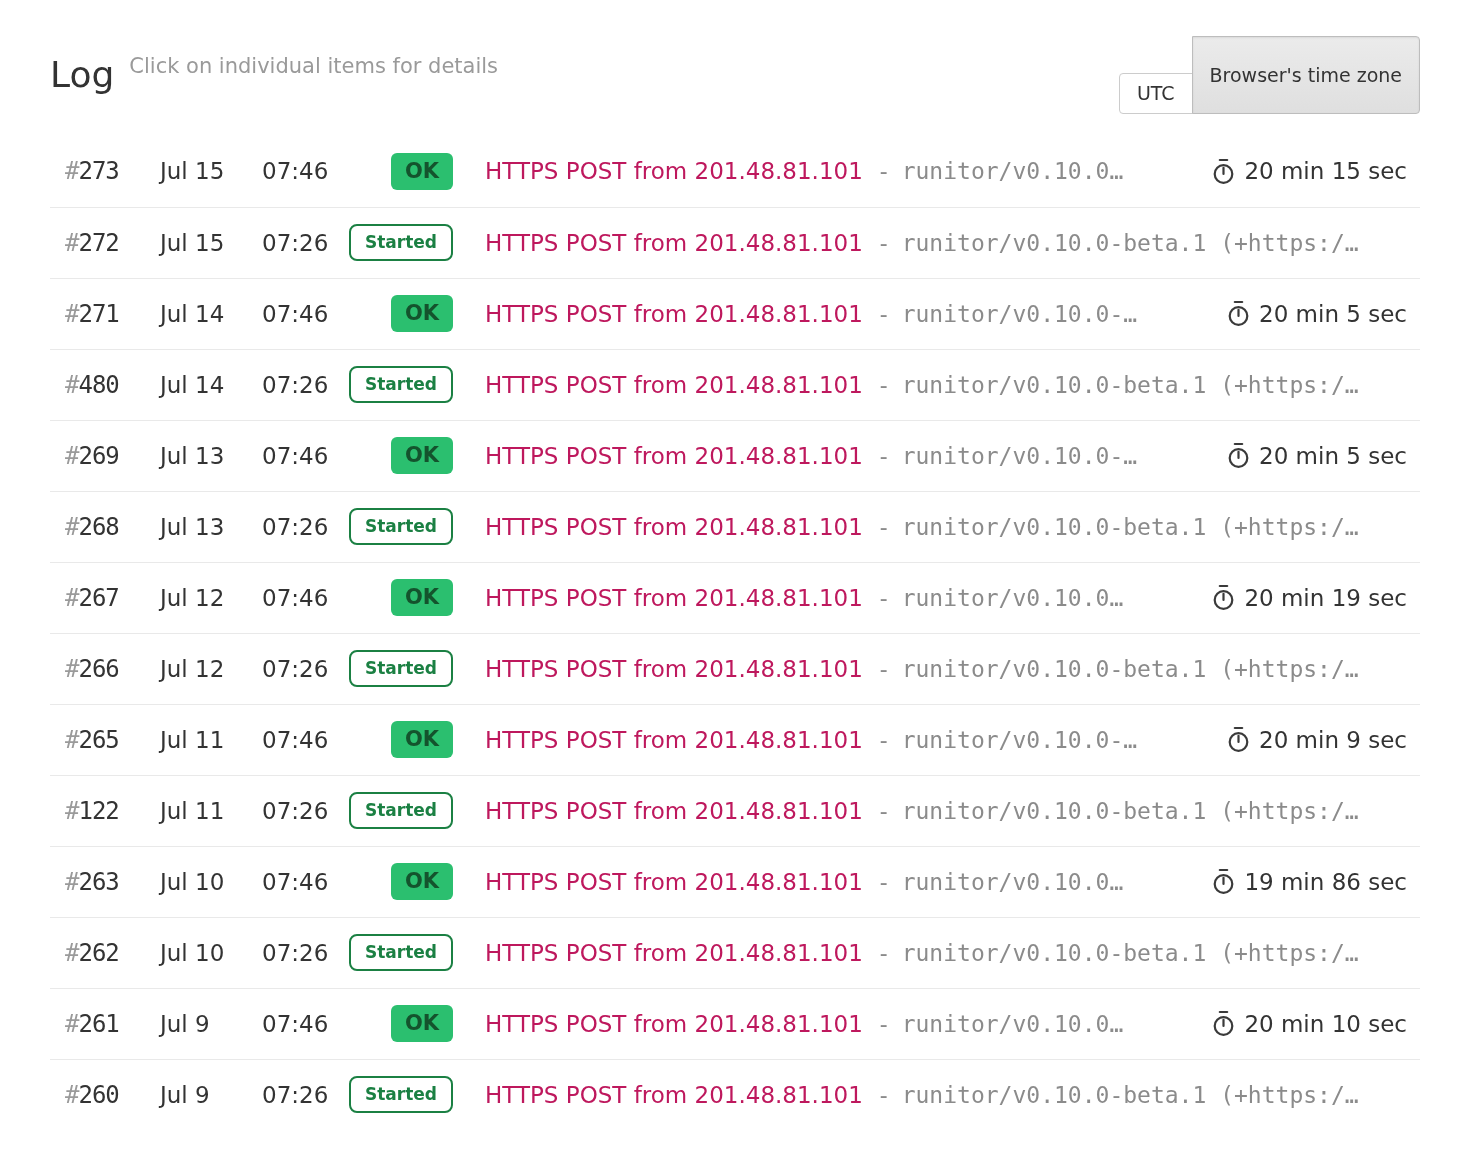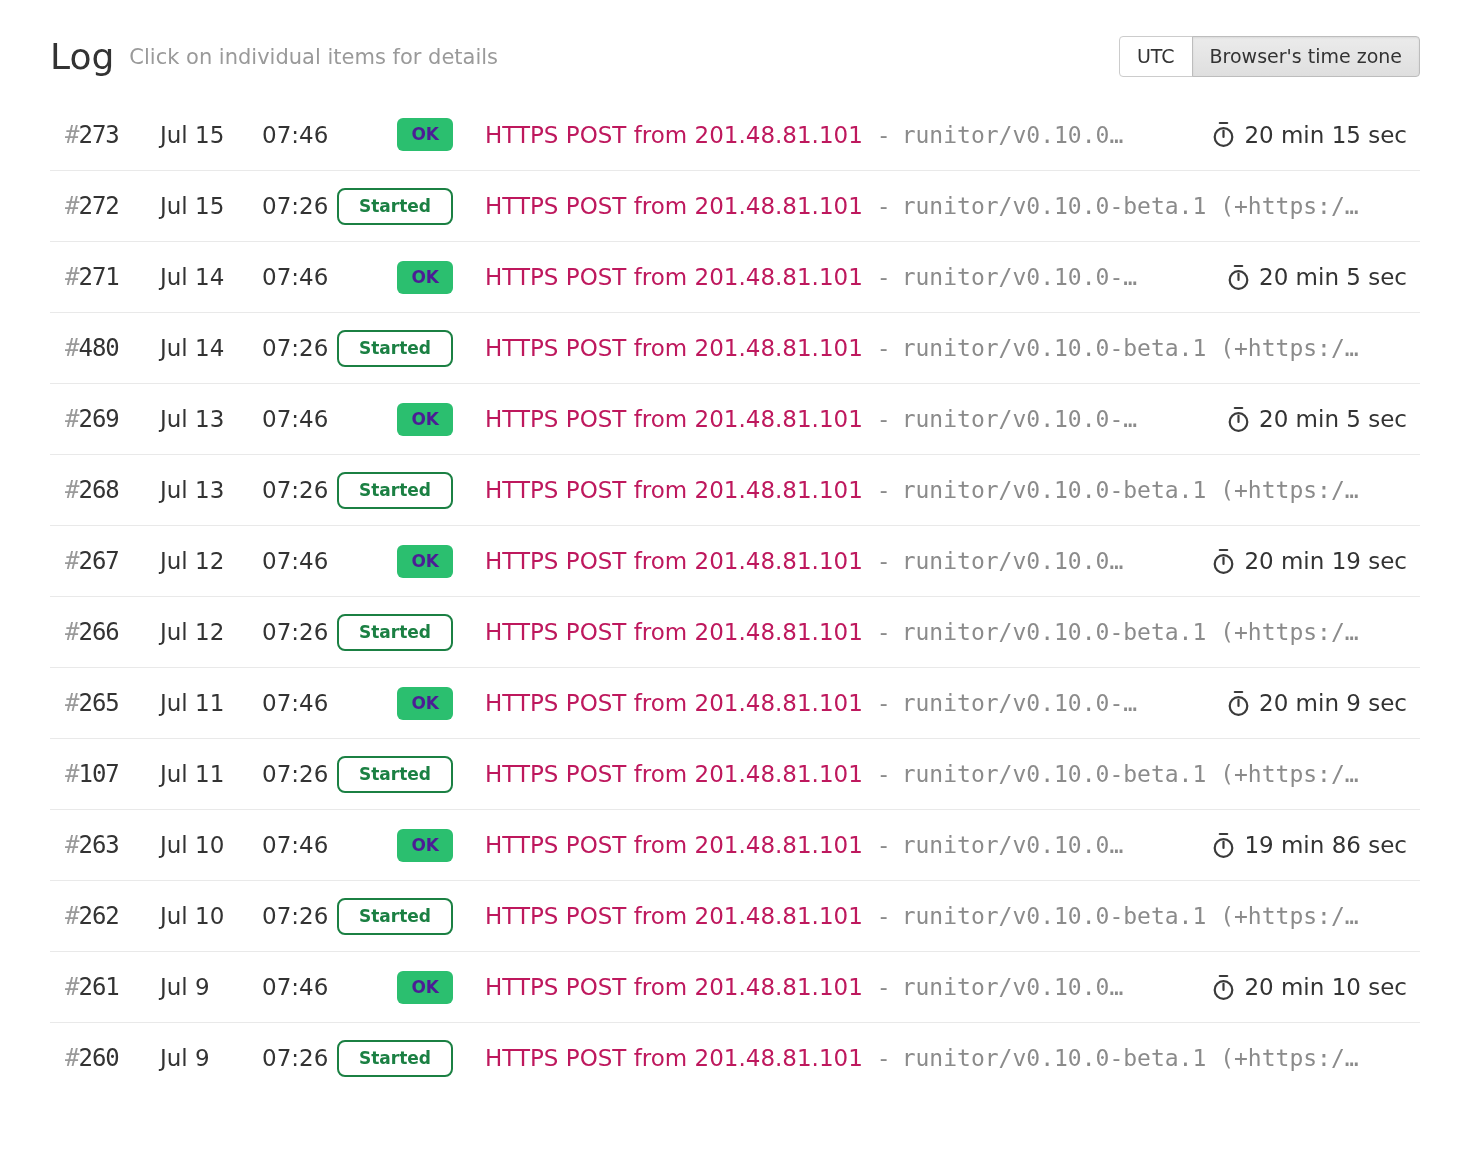--- a/index.html
+++ b/index.html
@@ -6,32 +6,32 @@
   html, body { margin: 0; padding: 0; background: #ffffff; }
   body {
     width: 1470px; height: 1156px; overflow: hidden;
     font-family: "DejaVu Sans", "Liberation Sans", sans-serif;
     color: var(--text, #333333);
   }
   .page { padding: 36px 50px 40px 50px; }
 
   
   .header { display: flex; justify-content: space-between; align-items: center; }
-  .title-group { display: flex; align-items: center; }
+  .title-group { display: flex; align-items: flex-start; }
   .page-title { font-size: 36px; font-weight: 400; margin: 0; color: #333333; letter-spacing: 0; }
   .page-subtitle { font-size: 21px; color: var(--muted, #8d8d8d); margin-left: 15px; }
 
   .tz-toggle { display: flex; }
   .tz-btn {
     font-family: "DejaVu Sans", "Liberation Sans", sans-serif;
     font-size: 19px; color: #333333;
     background: #ffffff; border: 1px solid #cccccc;
     padding: 8px 17px; cursor: pointer; line-height: 1.2;
   }
-  .tz-btn:first-child { border-radius: 4px 0 0 4px; }
+  .tz-btn:first-child { border-radius: 4px 0 0 4px; margin-top: 37px; }
   .tz-btn:last-child { border-radius: 0 4px 4px 0; margin-left: -1px; }
   .tz-btn.active {
     background: linear-gradient(#ebebeb, #dfdfdf);
     border-color: #bdbdbd;
     box-shadow: inset 0 1px 2px rgba(0,0,0,0.08);
   }
 
   
   .log-table { margin-top: 22px; }
   .log-row {
@@ -49,27 +49,27 @@
   .cell-num .n { color: #333333; }
   .cell-date { width: 100px; padding-left: 15px; font-size: 23px; color: #333333; }
   .cell-time { width: 100px; padding-left: 17px; font-size: 23px; color: #333333; }
 
   .cell-badge { width: 108px; display: flex; justify-content: flex-end; }
   .badge {
     display: inline-block; font-weight: bold; line-height: 1;
     white-space: nowrap;
   }
   .badge--ok {
-    background: var(--ok-bg, #2bbf6f); color: #4c1d95;
-    font-size: 17px; padding: 8px 14px; border-radius: 6px;
+    background: var(--ok-bg, #2bbf6f); color: #14532d;
+    font-size: 21px; padding: 8px 14px; border-radius: 6px;
   }
   .badge--started {
     background: #ffffff; color: var(--started-green, #1b8043);
     border: 2px solid var(--started-green, #1b8043);
-    font-size: 17px; padding: 8px 20px; border-radius: 8px;
+    font-size: 17px; padding: 8px 14px; border-radius: 8px;
   }
 
   .cell-main {
     flex: 1 1 auto; min-width: 0;
     display: flex; align-items: baseline;
     padding-left: 32px; padding-right: 18px;
     white-space: nowrap; overflow: hidden;
   }
   .msg { font-size: 23px; color: #be185d; }
   .sep {
@@ -263,21 +263,21 @@
       <span class="cell cell-duration">
         <svg class="stopwatch" width="23" height="27" viewBox="0 0 23 27" fill="none" stroke="#3a3a3a" stroke-width="2.2" stroke-linecap="round">
           <line x1="7.8" y1="2" x2="15.2" y2="2"></line>
           <circle cx="11.5" cy="16" r="8.8"></circle>
           <line x1="11.5" y1="16" x2="11.5" y2="9.8"></line>
         </svg>
         <span class="dur-text">20 min 9 sec</span>
       </span>
     </div>
       <div class="log-row">
-      <span class="cell cell-num"><span class="hash">#</span><span class="n">107</span></span>
+      <span class="cell cell-num"><span class="hash">#</span><span class="n">122</span></span>
       <span class="cell cell-date">Jul 11</span>
       <span class="cell cell-time">07:26</span>
       <span class="cell cell-badge">
         <span class="badge badge--started">Started</span>
       </span>
       <span class="cell cell-main">
         <span class="msg">HTTPS POST from 201.48.81.101</span>
         <span class="sep">-</span>
         <span class="agent">runitor/v0.10.0-beta.1 (+https:/…</span>
       </span>

